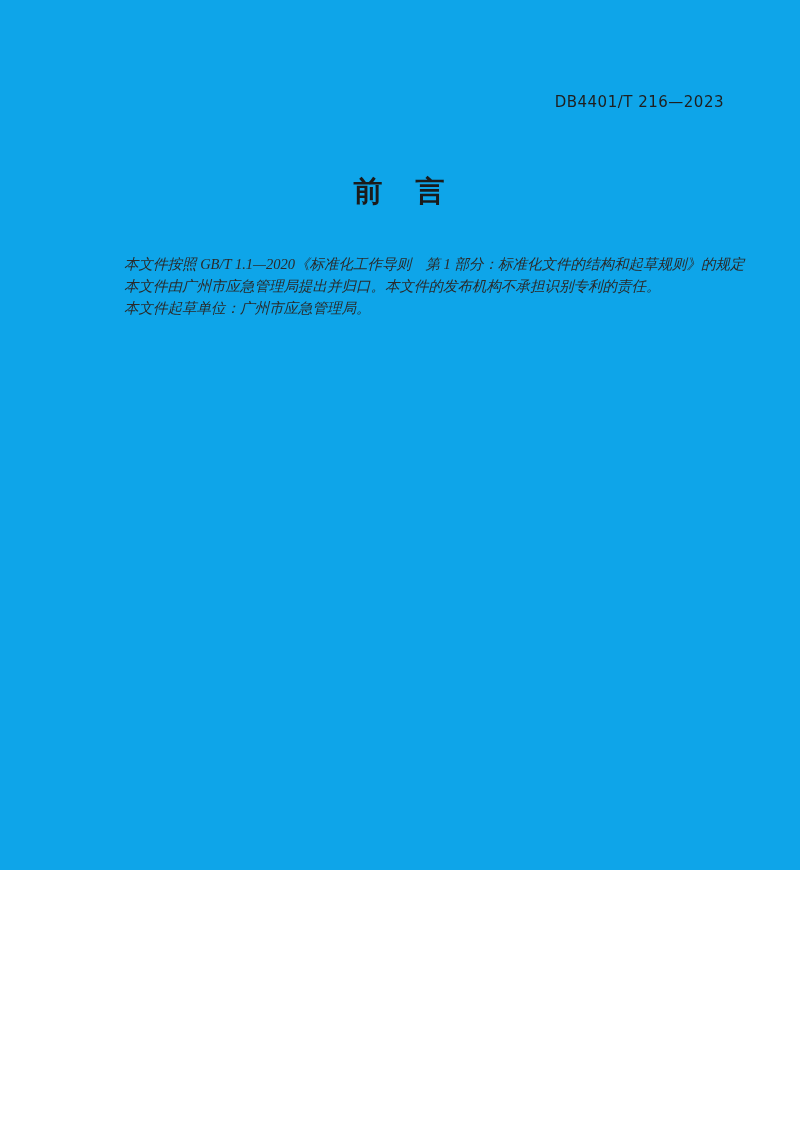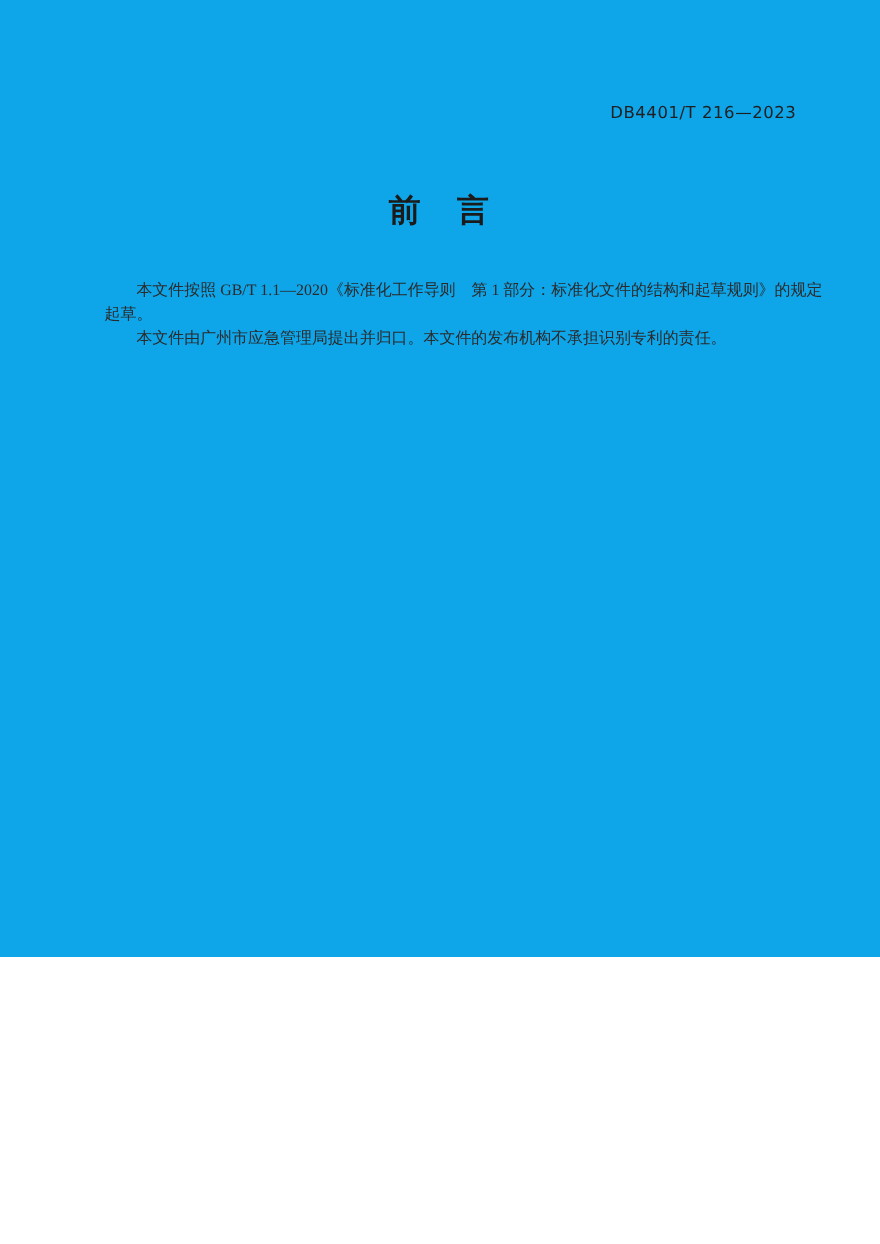--- a/index.html
+++ b/index.html
@@ -37,20 +37,21 @@
     font-weight: bold;
     font-size: 29px;
     letter-spacing: 2px;
     color: #1b1b1b;
   }
   .foreword {
     position: absolute;
     top: 253px;
     left: 95px;
     width: 640px;
+    font-style: italic;
   }
   .fw-line {
     margin: 0;
     padding: 0;
     font-size: 14.5px;
     line-height: 22px;
     white-space: nowrap;
     color: #2a2a2a;
   }
   .fw-line.indent {
@@ -70,19 +71,19 @@
 <body>
 
 <div class="page">
 
   <div class="doc-code">DB4401/T 216—2023</div>
 
   <h1 class="title">前　言</h1>
 
   <div class="foreword">
     <p class="fw-line indent">本文件按照 GB/T 1.1—2020《标准化工作导则　第 1 部分：标准化文件的结构和起草规则》的规定</p>
-    <p class="fw-line">起草。</p>
     <p class="fw-line indent">本文件由广州市应急管理局提出并归口。本文件的发布机构不承担识别专利的责任。</p>
+    <p class="fw-line indent">本文件起草单位：广州市应急管理局。</p>
   </div>
 
   <div class="page-num">III</div>
 
 </div>
 
 </body></html>

